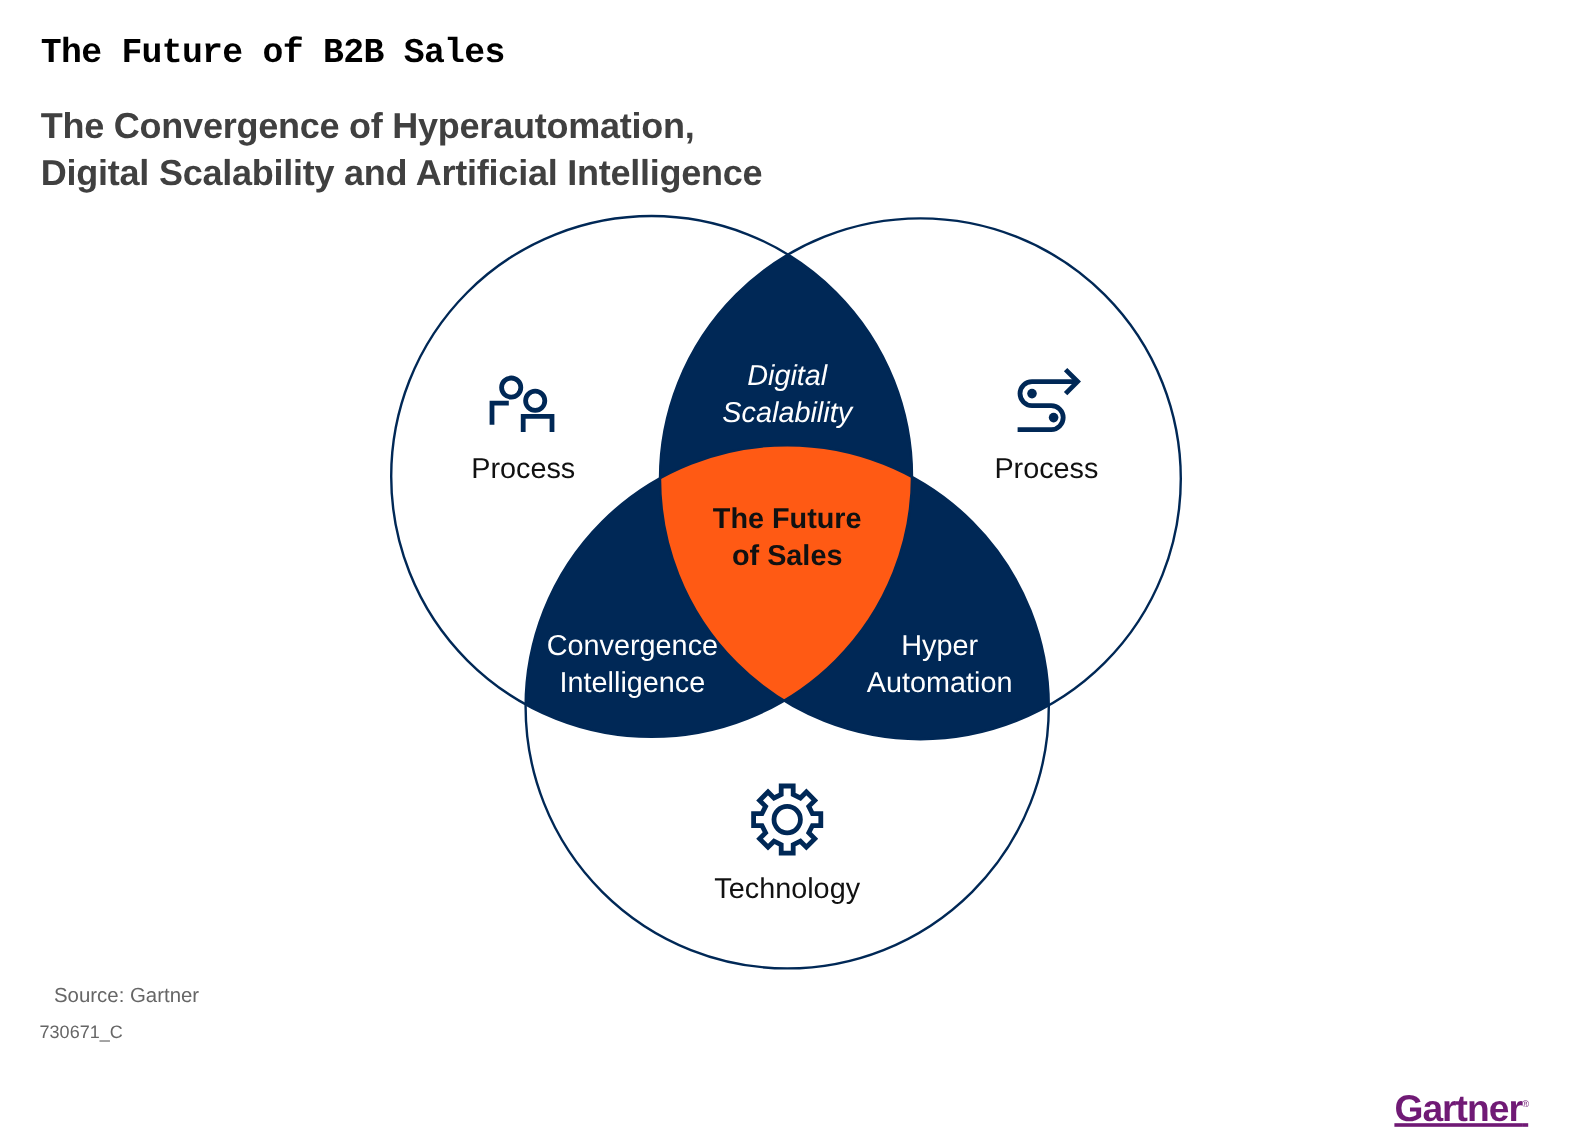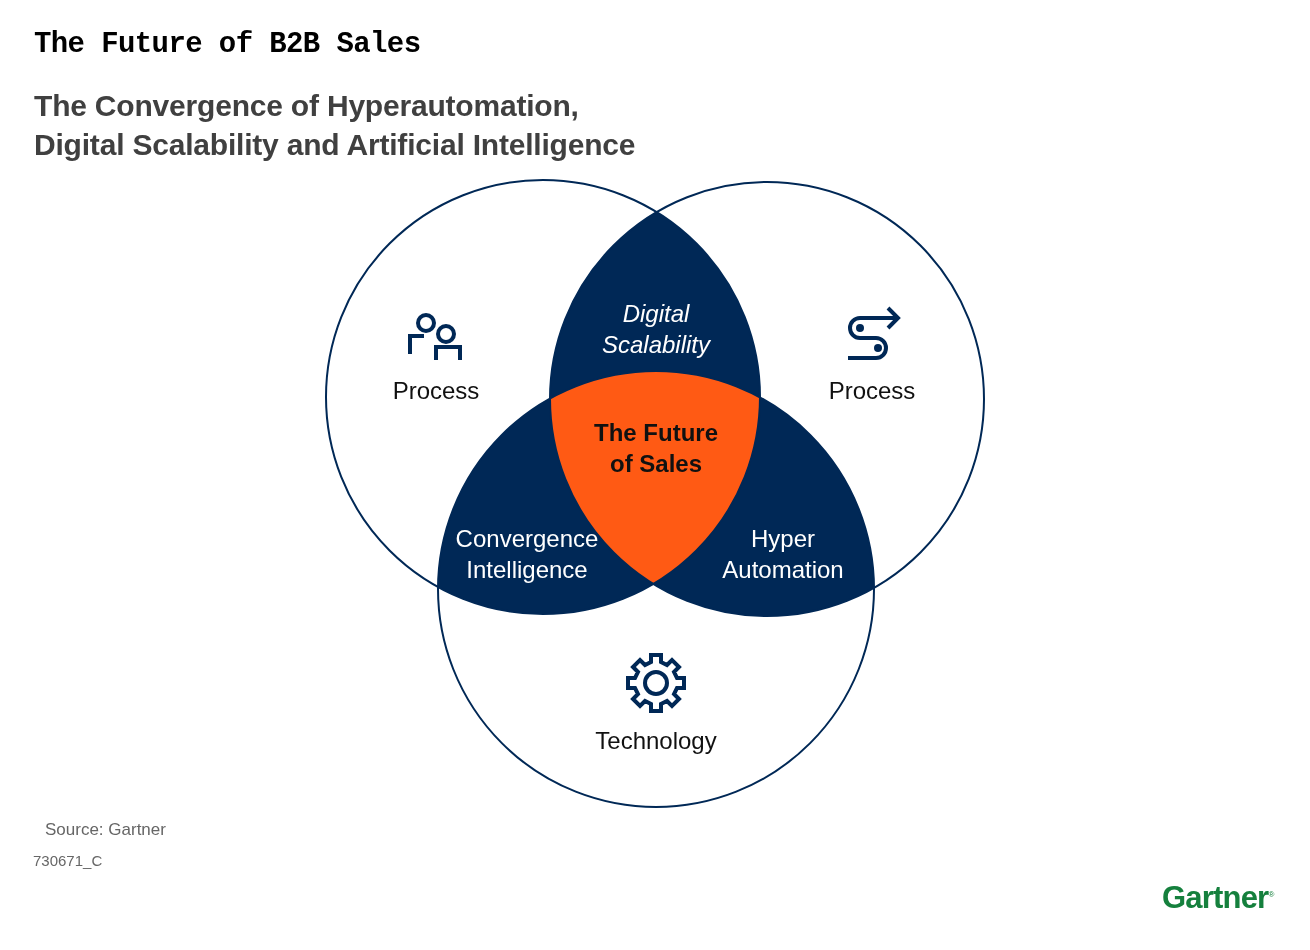--- a/index.html
+++ b/index.html
@@ -8,21 +8,21 @@
   .subtitle { position: absolute; left: 34px; top: 86px; font-size: 30px; font-weight: 700; line-height: 39px; letter-spacing: -0.2px; margin: 0; color: #404040; }
   .subtitle span { display: block; }
   svg.venn { position: absolute; left: 0; top: 0; }
   .lbl { position: absolute; font-size: 24px; text-align: center; line-height: 31px; transform: translateX(-50%); white-space: nowrap; }
   .lbl span { display: block; }
   .lbl.dark { color: #111; }
   .lbl.white { color: #fff; }
   .lbl.center { color: #111; font-weight: 700; }
   .source { position: absolute; left: 33px; top: 820px; font-size: 17px; color: #666; margin-left: 12px; }
   .code { position: absolute; left: 33px; top: 852px; font-size: 15px; color: #666; }
-  .logo { position: absolute; left: 1162px; top: 880px; font-size: 31px; font-weight: 700; color: #15803d; letter-spacing: -0.8px; }
+  .logo { position: absolute; left: 1162px; top: 906px; font-size: 31px; font-weight: 700; color: #701a75; letter-spacing: -0.8px; text-decoration: underline; }
   .logo sup { font-size: 8px; font-weight: 400; }
   .icon { position: absolute; }
 </style>
 </head>
 <body>
 
 <h1 class="title">The Future of B2B Sales</h1>
 <div class="subtitle">
   <span>The Convergence of Hyperautomation,</span>
   <span>Digital Scalability and Artificial Intelligence</span>

